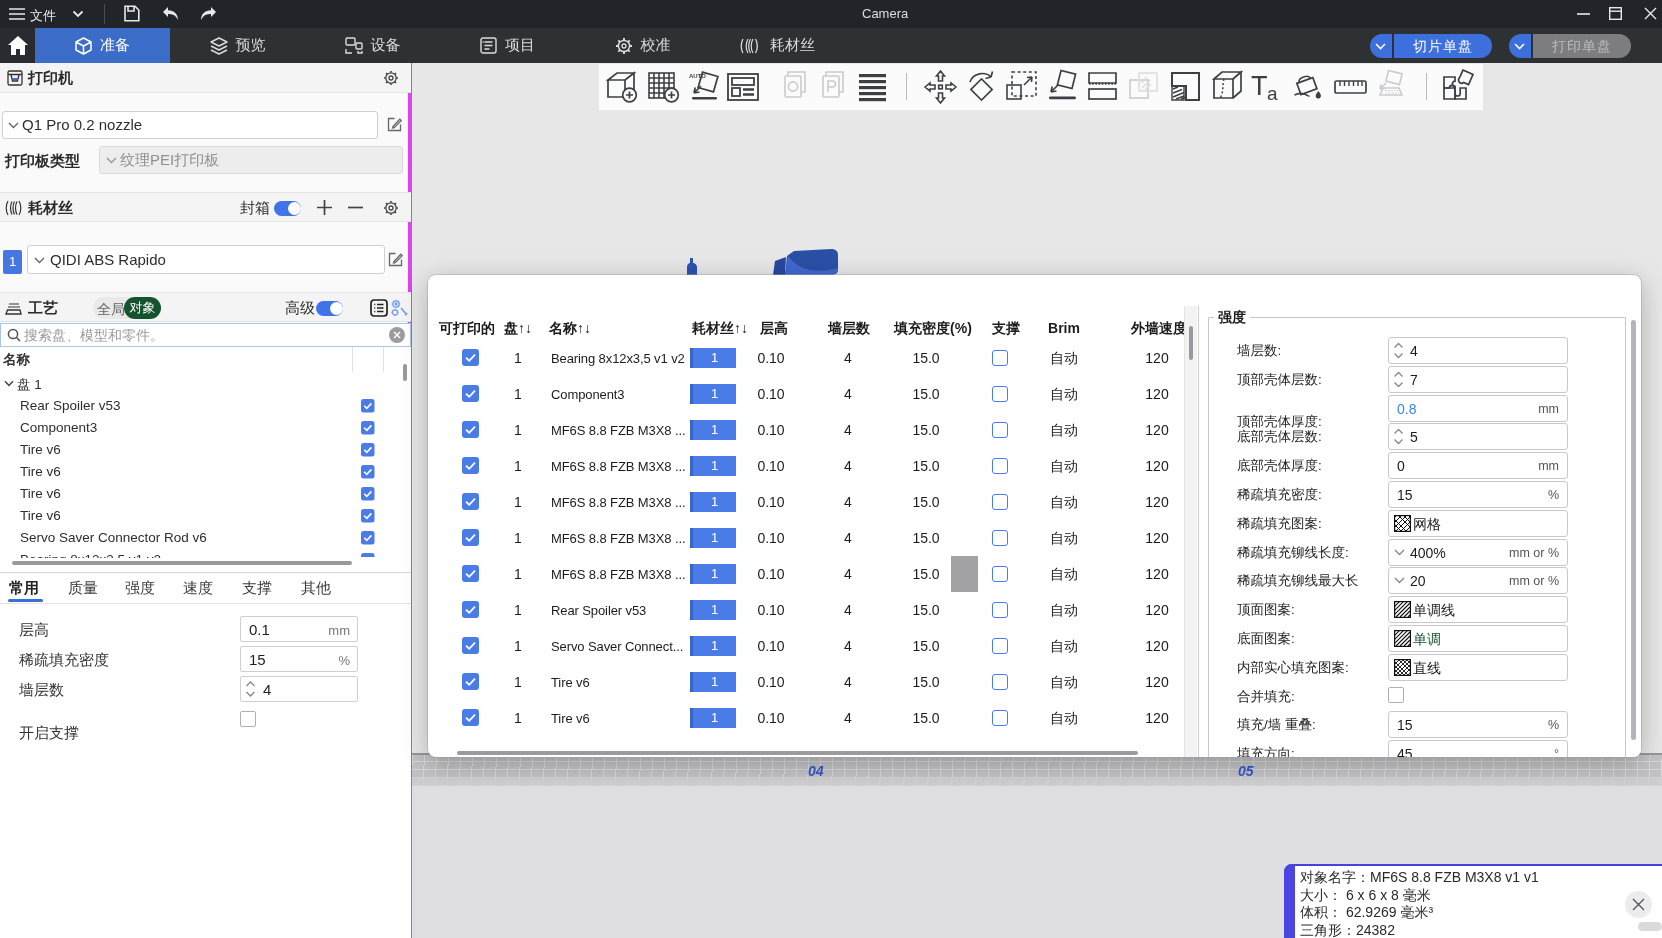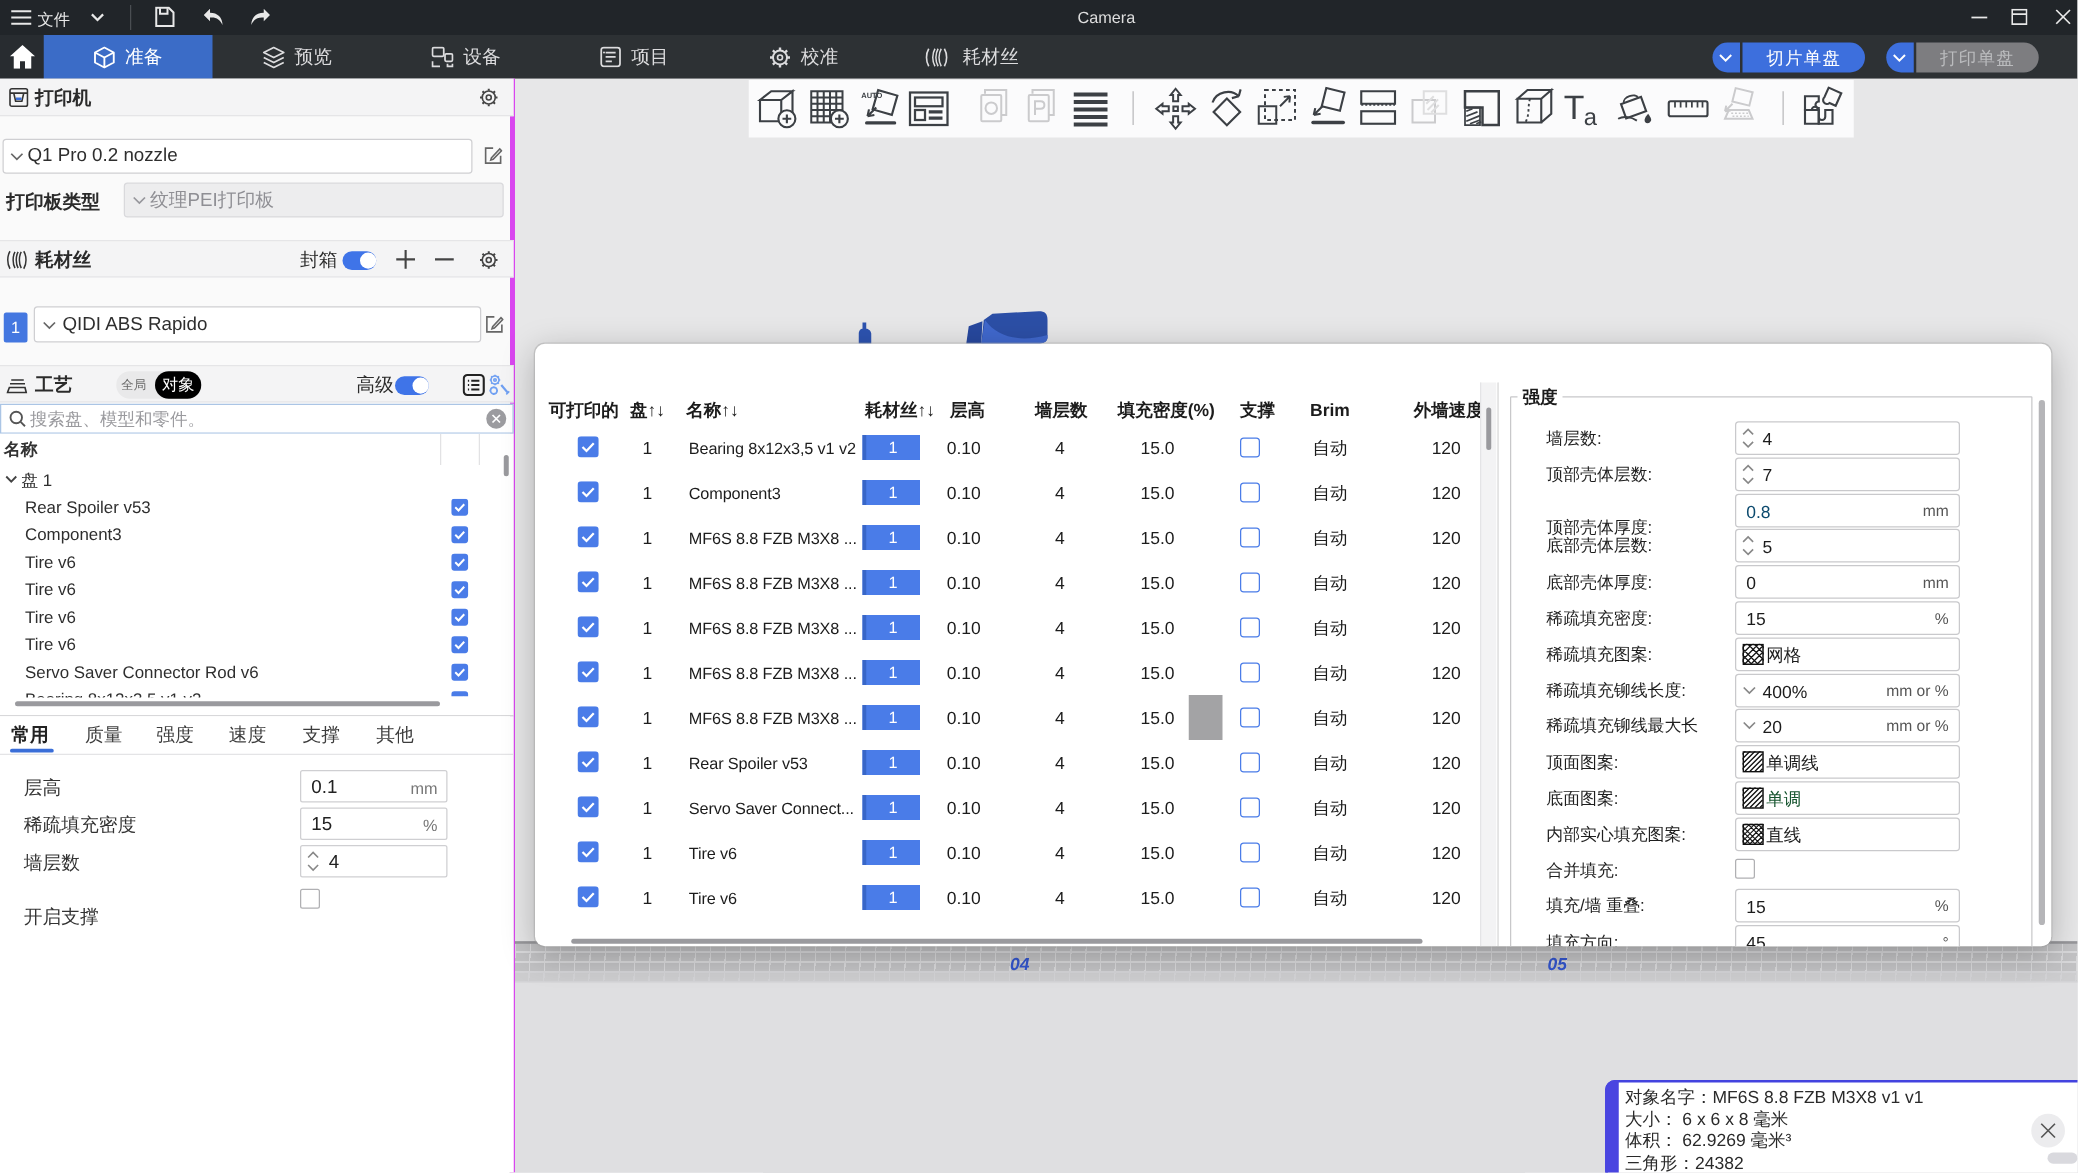--- a/index.html
+++ b/index.html
@@ -315,22 +315,22 @@
       <path d="M6.2 9.2 L12.8 2.2 L14.2 3.6 L7.5 10.5 L5.6 11 Z" fill="none"></path>
     </svg>
 
     <div class="sechead" style="top:229px;border-top:1px solid #e5e5e7;">
       <svg class="abs" style="left:5px;top:8px" width="17" height="15" viewBox="0 0 17 15" fill="none" stroke="#333" stroke-width="1.3">
         <path d="M4 3 H14 M3 6 H15" stroke-width="1.2"></path>
         <path d="M2.5 9 H15 L16 13 H1 Z"></path>
       </svg>
       <div class="t">工艺</div>
       <div class="abs" style="left:93px;top:4px;width:68px;height:22px;background:#e9e9ea;border-radius:11px;"></div>
-      <div class="abs" style="left:97px;top:8px;font-size:10px;color:#666;">全局</div>
-      <div class="abs" style="left:124px;top:4px;width:37px;height:22px;background:#000000;border-radius:11px;color:#fff;font-size:13px;text-align:center;line-height:22px;">对象</div>
+      <div class="abs" style="left:97px;top:8px;font-size:14px;color:#666;">全局</div>
+      <div class="abs" style="left:124px;top:4px;width:37px;height:22px;background:#14532d;border-radius:11px;color:#fff;font-size:13px;text-align:center;line-height:22px;">对象</div>
       <div class="abs" style="left:285px;top:6px;font-size:15px;color:#2b2b2b;">高级</div>
       <div class="abs" style="left:316px;top:8px;width:27px;height:15px;background:#3f74e8;border-radius:8px;"></div>
       <div class="abs" style="left:329.5px;top:9px;width:13px;height:13px;background:#fff;border-radius:50%;"></div>
       <svg class="abs" style="left:370px;top:6px" width="18" height="18" viewBox="0 0 18 18" fill="none">
         <rect x="1" y="1" width="16" height="16" rx="3" stroke="#222" stroke-width="1.7"></rect>
         <path d="M7 5.5 H13.5 M7 9 H13.5 M7 12.5 H13.5" stroke="#222" stroke-width="1.6"></path>
         <path d="M4.3 5.5 h1 M4.3 9 h1 M4.3 12.5 h1" stroke="#222" stroke-width="1.6"></path>
       </svg>
       <svg class="abs" style="left:391px;top:6px" width="17" height="18" viewBox="0 0 17 18" fill="none" stroke="#70a0f2" stroke-width="1.3">
         <circle cx="5" cy="5" r="3.2"></circle>
@@ -633,21 +633,21 @@
     <div class="abs" style="left:982px;top:68.0px;font-size:14px;color:#1c1c1c;">4</div>
     <div class="abs" style="left:809px;top:95.8px;font-size:13.5px;color:#1f1f1f;">顶部壳体层数:</div>
     <div class="abs" style="left:959.5px;top:90.8px;width:180px;height:27px;border:1px solid #c9c9cc;border-radius:3px;background:#fff;"></div>
     <svg class="abs" style="left:965px;top:95.8px" width="11" height="17" viewBox="0 0 11 17">
       <path d="M1.5 5.5 L5.5 1.5 L9.5 5.5" stroke="#888" stroke-width="1.3" fill="none"></path>
       <path d="M1.5 11.5 L5.5 15.5 L9.5 11.5" stroke="#888" stroke-width="1.3" fill="none"></path>
     </svg>
     <div class="abs" style="left:982px;top:96.8px;font-size:14px;color:#1c1c1c;">7</div>
     <div class="abs" style="left:809px;top:138px;font-size:13.5px;color:#1f1f1f;">顶部壳体厚度:</div>
     <div class="abs" style="left:959.5px;top:119.6px;width:180px;height:27px;border:1px solid #c9c9cc;border-radius:3px;background:#fff;"></div>
-    <div class="abs" style="left:969px;top:125.6px;font-size:14px;color:#0c4a6e;">0.8</div>
+    <div class="abs" style="left:969px;top:125.6px;font-size:14px;color:#3b82f6;">0.8</div>
     <div class="abs" style="left:1039px;top:126.6px;width:92px;font-size:12.5px;color:#555;text-align:right;">mm</div>
     <div class="abs" style="left:809px;top:153.4px;font-size:13.5px;color:#1f1f1f;">底部壳体层数:</div>
     <div class="abs" style="left:959.5px;top:148.4px;width:180px;height:27px;border:1px solid #c9c9cc;border-radius:3px;background:#fff;"></div>
     <svg class="abs" style="left:965px;top:153.4px" width="11" height="17" viewBox="0 0 11 17">
       <path d="M1.5 5.5 L5.5 1.5 L9.5 5.5" stroke="#888" stroke-width="1.3" fill="none"></path>
       <path d="M1.5 11.5 L5.5 15.5 L9.5 11.5" stroke="#888" stroke-width="1.3" fill="none"></path>
     </svg>
     <div class="abs" style="left:982px;top:154.4px;font-size:14px;color:#1c1c1c;">5</div>
     <div class="abs" style="left:809px;top:182.2px;font-size:13.5px;color:#1f1f1f;">底部壳体厚度:</div>
     <div class="abs" style="left:959.5px;top:177.2px;width:180px;height:27px;border:1px solid #c9c9cc;border-radius:3px;background:#fff;"></div>

